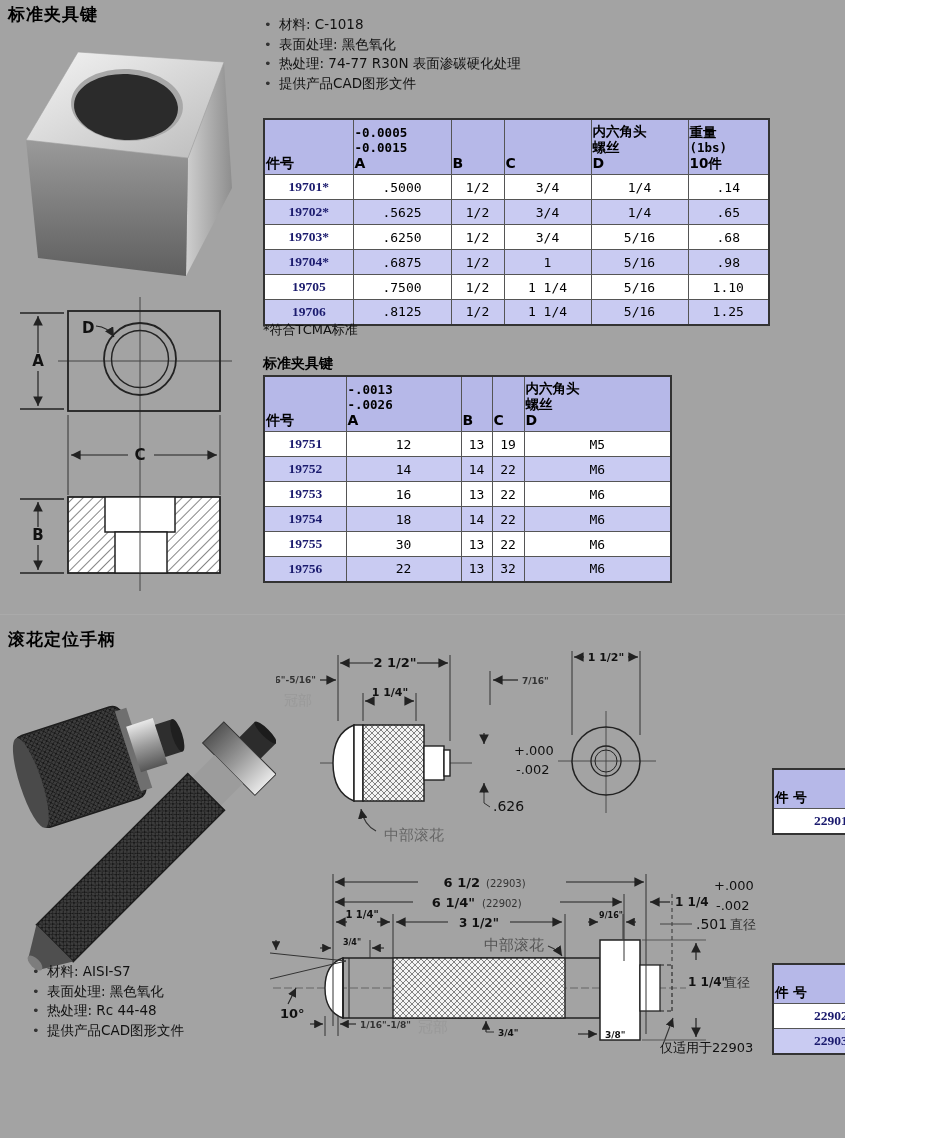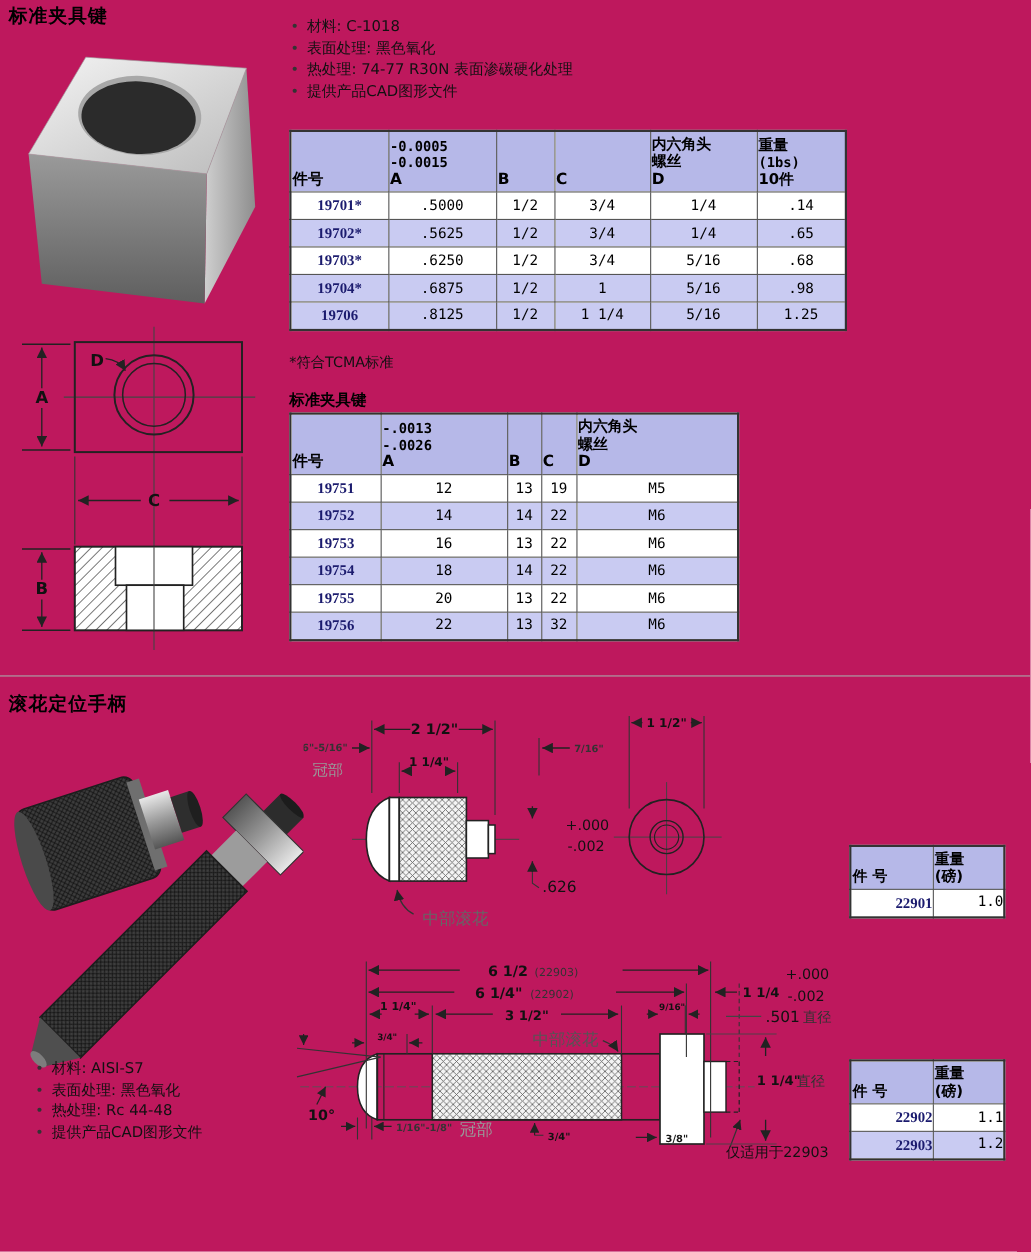--- a/index.html
+++ b/index.html
@@ -1,18 +1,18 @@
 <!DOCTYPE html>
 <html style="--hdr: #b6b8e8; --alt: #c9cbf2; --part: #1b1b6e;"><head>
 <meta charset="utf-8">
 <style>
 * { margin:0; padding:0; box-sizing:border-box; }
 html,body { background:#fff; }
 body { font-family:"DejaVu Sans", sans-serif; color:#111; }
-.page { position:relative; width:937px; height:1138px; background:#be185d; overflow:hidden; }
+.page { position:relative; width:845px; height:1138px; background:#a3a3a3; overflow:hidden; }
 .abs { position:absolute; }
 .sec-title { font-size:17px; font-weight:bold; color:#000; letter-spacing:1px; }
 .sub-title { font-size:14px; font-weight:bold; color:#000; }
 .note { font-size:13px; color:#111; }
 .bullets { list-style:none; }
 .bullets li { position:relative; padding-left:17px; font-size:13.5px; line-height:19.5px; color:#111; }
 .bullets li::before { content:"\2022"; position:absolute; left:2px; top:0; color:#333; font-size:13px; }
 table.spec { border-collapse:collapse; table-layout:fixed; border:2px solid #333; background:#fff; }
 table.spec th, table.spec td { border:1px solid #555; overflow:hidden; }
 table.spec th { background:var(--hdr); vertical-align:bottom; text-align:left;
@@ -128,20 +128,28 @@
           <td>.68</td>
         </tr>
         <tr class="alt">
           <td class="part">19704*</td>
           <td>.6875</td>
           <td>1/2</td>
           <td>1</td>
           <td>5/16</td>
           <td>.98</td>
         </tr>
+        <tr>
+          <td class="part">19705</td>
+          <td>.7500</td>
+          <td>1/2</td>
+          <td>1 1/4</td>
+          <td>5/16</td>
+          <td>1.10</td>
+        </tr>
         <tr class="alt">
           <td class="part">19706</td>
           <td>.8125</td>
           <td>1/2</td>
           <td>1 1/4</td>
           <td>5/16</td>
           <td>1.25</td>
         </tr>
       </tbody>
   </table>
@@ -204,21 +212,21 @@
         </tr>
         <tr class="alt">
           <td class="part">19754</td>
           <td>18</td>
           <td>14</td>
           <td>22</td>
           <td>M6</td>
         </tr>
         <tr>
           <td class="part">19755</td>
-          <td>20</td>
+          <td>30</td>
           <td>13</td>
           <td>22</td>
           <td>M6</td>
         </tr>
         <tr class="alt">
           <td class="part">19756</td>
           <td>22</td>
           <td>13</td>
           <td>32</td>
           <td>M6</td>

